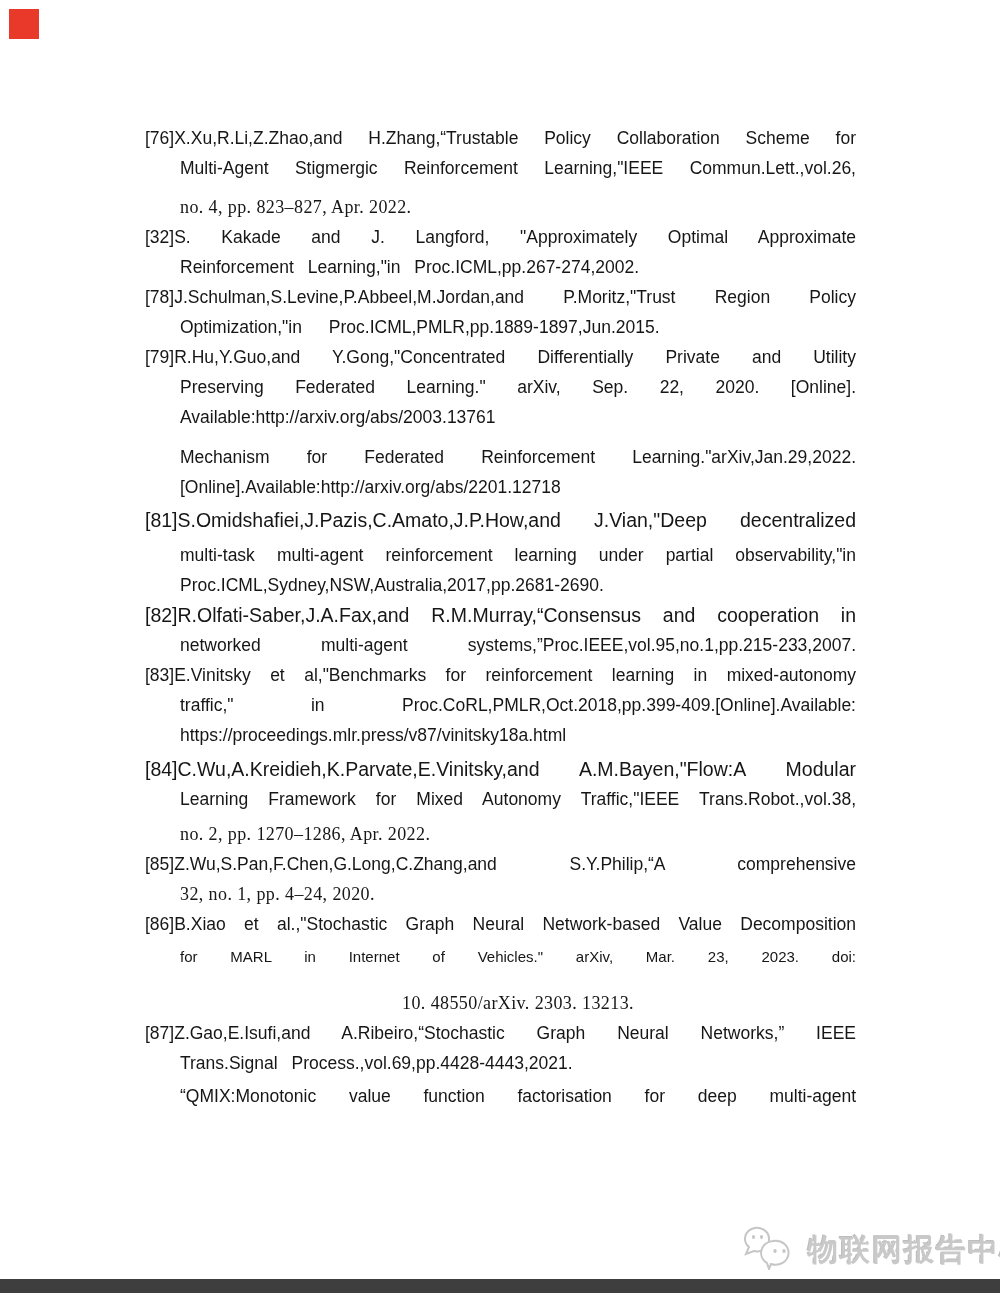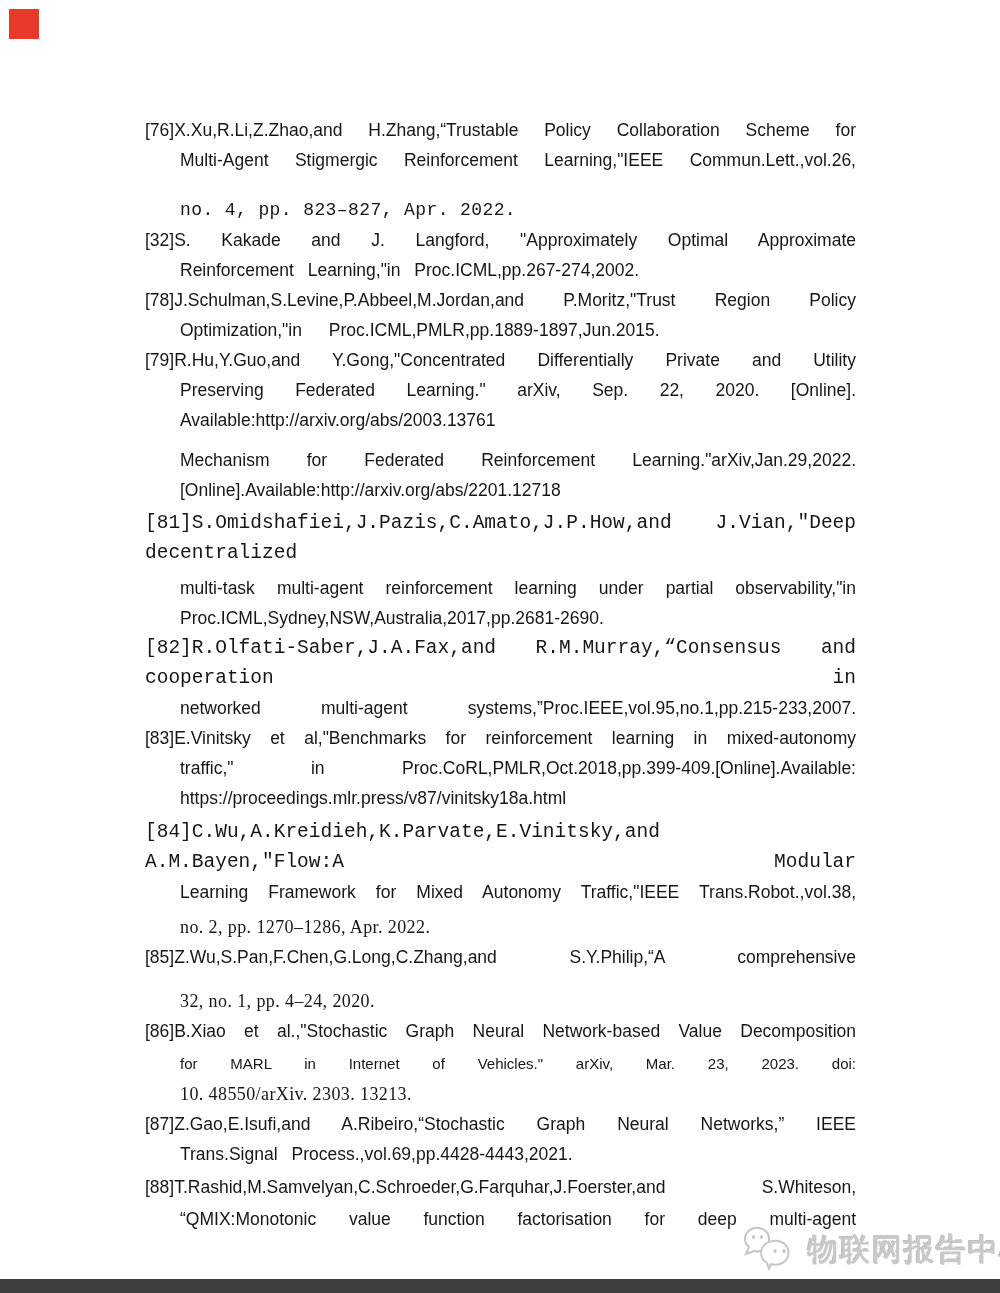--- a/index.html
+++ b/index.html
@@ -11,39 +11,39 @@
     background:#ffffff;
     overflow:hidden;
     font-family:"Liberation Sans",sans-serif;
   }
   .record-marker{
     position:absolute;left:9px;top:9px;
     width:30px;height:30px;
   }
   .ref-list{
     position:absolute;
-    left:145px;top:115px;
+    left:145px;top:123px;
     width:711px;
   }
   .line{
     line-height:30px;
     font-size:17.5px;
     color:#161616;
   }
   .line.jl{
     text-align:justify;
     text-align-last:justify;
   }
   .line.cont{ padding-left:35px; }
   .line.r{
     font-family:"Liberation Serif","DejaVu Serif",serif;
     font-size:18px;
     letter-spacing:.4px;
   }
-  .line.l{ font-size:19.5px;font-family:Liberation Mono, monospace; }
+  .line.l{ font-size:19.5px; }
   .line.m{ font-size:15px; }
   .watermark{
     position:absolute;
     left:743px;top:1229px;
     height:42px;
     display:flex;align-items:center;gap:9px;
     user-select:none;
   }
   .watermark-text{
     font-size:30px;
@@ -62,21 +62,21 @@
 <body>
 
 <div class="page">
 
   <div class="record-marker" style="background: rgb(232, 57, 43);"></div>
 
   <div class="ref-list">
       <div>
         <div class="line s jl">[76]X.Xu,R.Li,Z.Zhao,and H.Zhang,“Trustable Policy Collaboration Scheme for</div>
         <div class="line s cont jl">Multi-Agent Stigmergic Reinforcement Learning,"IEEE Commun.Lett.,vol.26,</div>
-        <div class="line r cont" style="margin-top: 20px; font-family: Liberation Mono, monospace;">no. 4, pp. 823–827, Apr. 2022.</div>
+        <div class="line r cont" style="margin-top: 9px;">no. 4, pp. 823–827, Apr. 2022.</div>
       </div>
       <div>
         <div class="line s jl">[32]S. Kakade and J. Langford, "Approximately Optimal Approximate</div>
         <div class="line s cont" style="word-spacing: 9px;">Reinforcement Learning,"in Proc.ICML,pp.267-274,2002.</div>
       </div>
       <div>
         <div class="line s jl">[78]J.Schulman,S.Levine,P.Abbeel,M.Jordan,and P.Moritz,"Trust Region Policy</div>
         <div class="line s cont" style="word-spacing: 22px;">Optimization,"in Proc.ICML,PMLR,pp.1889-1897,Jun.2015.</div>
       </div>
       <div>
@@ -102,33 +102,32 @@
         <div class="line s cont jl">traffic," in Proc.CoRL,PMLR,Oct.2018,pp.399-409.[Online].Available:</div>
         <div class="line s cont">https://proceedings.mlr.press/v87/vinitsky18a.html</div>
       </div>
       <div style="margin-top: 4px;">
         <div class="line l jl">[84]C.Wu,A.Kreidieh,K.Parvate,E.Vinitsky,and A.M.Bayen,"Flow:A Modular</div>
         <div class="line s cont jl">Learning Framework for Mixed Autonomy Traffic,"IEEE Trans.Robot.,vol.38,</div>
         <div class="line r cont" style="margin-top: 5px;">no. 2, pp. 1270–1286, Apr. 2022.</div>
       </div>
       <div>
         <div class="line s jl">[85]Z.Wu,S.Pan,F.Chen,G.Long,C.Zhang,and S.Y.Philip,“A comprehensive</div>
-        <div class="line r cont" style="margin-top: 14px;">32, no. 1, pp. 4–24, 2020.</div>
+        <div class="line r cont" style="margin-top: 0;">32, no. 1, pp. 4–24, 2020.</div>
       </div>
       <div>
         <div class="line s jl">[86]B.Xiao et al.,"Stochastic Graph Neural Network-based Value Decomposition</div>
         <div class="line m cont jl" style="margin-top: 3px;">for MARL in Internet of Vehicles." arXiv, Mar. 23, 2023. doi:</div>
-        <div class="line r cont" style="margin-top: 0;">10. 48550/arXiv. 2303. 13213.</div>
+        <div class="line r cont" style="margin-top: 16px; text-align: center;">10. 48550/arXiv. 2303. 13213.</div>
       </div>
       <div>
         <div class="line s jl">[87]Z.Gao,E.Isufi,and A.Ribeiro,“Stochastic Graph Neural Networks,” IEEE</div>
         <div class="line s cont" style="word-spacing: 9px;">Trans.Signal Process.,vol.69,pp.4428-4443,2021.</div>
       </div>
       <div style="margin-top: 3px;">
-        <div class="line s jl">[88]T.Rashid,M.Samvelyan,C.Schroeder,G.Farquhar,J.Foerster,and S.Whiteson,</div>
         <div class="line s cont jl" style="margin-top: 2px;">“QMIX:Monotonic value function factorisation for deep multi-agent</div>
       </div>
     </div>
 
   <div class="watermark">
     <span>
       <svg width="56" height="44" viewBox="0 0 56 44">
         <g fill="#ffffff" stroke="#c6c6c6" stroke-width="2">
           <path d="M26 13 a12 11 0 1 0 -20 8 l-3 7 8 -3 a12 11 0 0 0 15 -12 z"></path>
           <path d="M30 15 a13 12 0 1 1 -2 23 l-2 5 -2 -6 a13 12 0 0 1 6 -22 z"></path>

